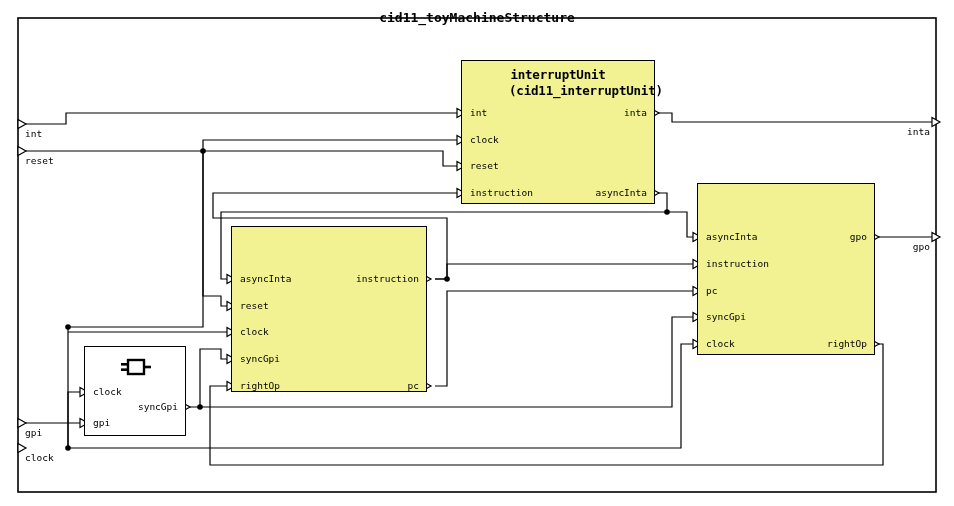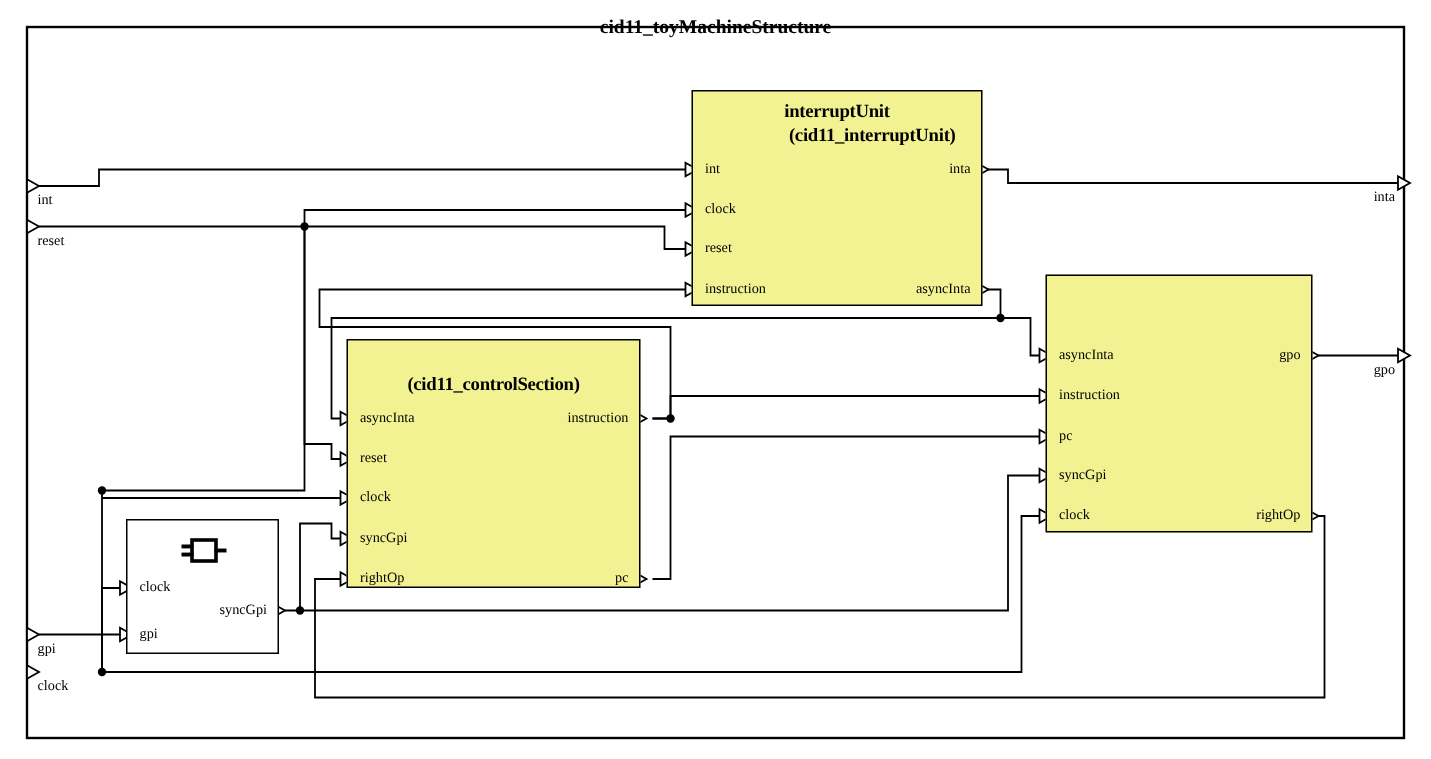--- a/index.html
+++ b/index.html
@@ -1,19 +1,19 @@
 <!DOCTYPE html>
 <html><head>
 <meta charset="utf-8">
 <style>
   html,body{margin:0;padding:0;background:#ffffff;}
   body{width:954px;height:506px;position:relative;
        font-family:"DejaVu Sans Mono","Liberation Mono",monospace;
        color:#000;overflow:hidden;}
-  #stage{position:absolute;left:0;top:0;width:954px;height:366px;font-family:Liberation Serif, serif;}
+  #stage{position:absolute;left:0;top:0;width:954px;height:366px;}
   svg.wires{position:absolute;left:0;top:0;width:954px;height:506px;overflow:visible;}
   .blk{position:absolute;box-sizing:border-box;border:1.5px solid #000;}
   .blk.yellow{background:#f2f292;}
   .blk.white{background:#ffffff;}
   .blk-title{position:absolute;left:0;right:0;text-align:center;font-weight:bold;
              font-size:12.5px;line-height:15px;letter-spacing:-0.2px;}
   .plabel{position:absolute;font-size:9.5px;line-height:10px;white-space:nowrap;}
   .plabel.in{text-align:left;}
   .plabel.out{text-align:right;}
   .diagram-title{position:absolute;width:954px;text-align:center;top:10px;left:0;
@@ -152,21 +152,20 @@
   </svg>
 
   <div id="blocks-layer">
       <div class="blk yellow" style="left: 461px; top: 60px; width: 194px; height: 144px;">
         <div class="blk-title" style="top: 6px;">interruptUnit</div>
         <div class="blk-title" style="top: 22px; padding-left: 47px;">(cid11_interruptUnit)</div>
       </div>
       <div class="blk yellow" style="left: 697px; top: 183px; width: 178px; height: 172px;">
       </div>
       <div class="blk yellow" style="left: 231px; top: 226px; width: 196px; height: 166px;">
-        <div class="blk-title" style="top: 22px;">(cid11_controlSection)</div>
       </div>
       <div class="blk white" style="left: 84px; top: 346px; width: 102px; height: 90px;">
         <div class="icon-glyph" style="left: 34px; top: 10px;"><svg width="34" height="20" viewBox="0 0 34 20">
             <rect x="9" y="3" width="16" height="14" fill="#fff" stroke="#000" stroke-width="2.4"></rect>
             <rect x="2" y="6" width="8" height="2.6" fill="#000"></rect>
             <rect x="2" y="11.4" width="8" height="2.6" fill="#000"></rect>
             <rect x="24" y="8.7" width="8" height="2.6" fill="#000"></rect>
           </svg></div>
       </div>
     </div>

